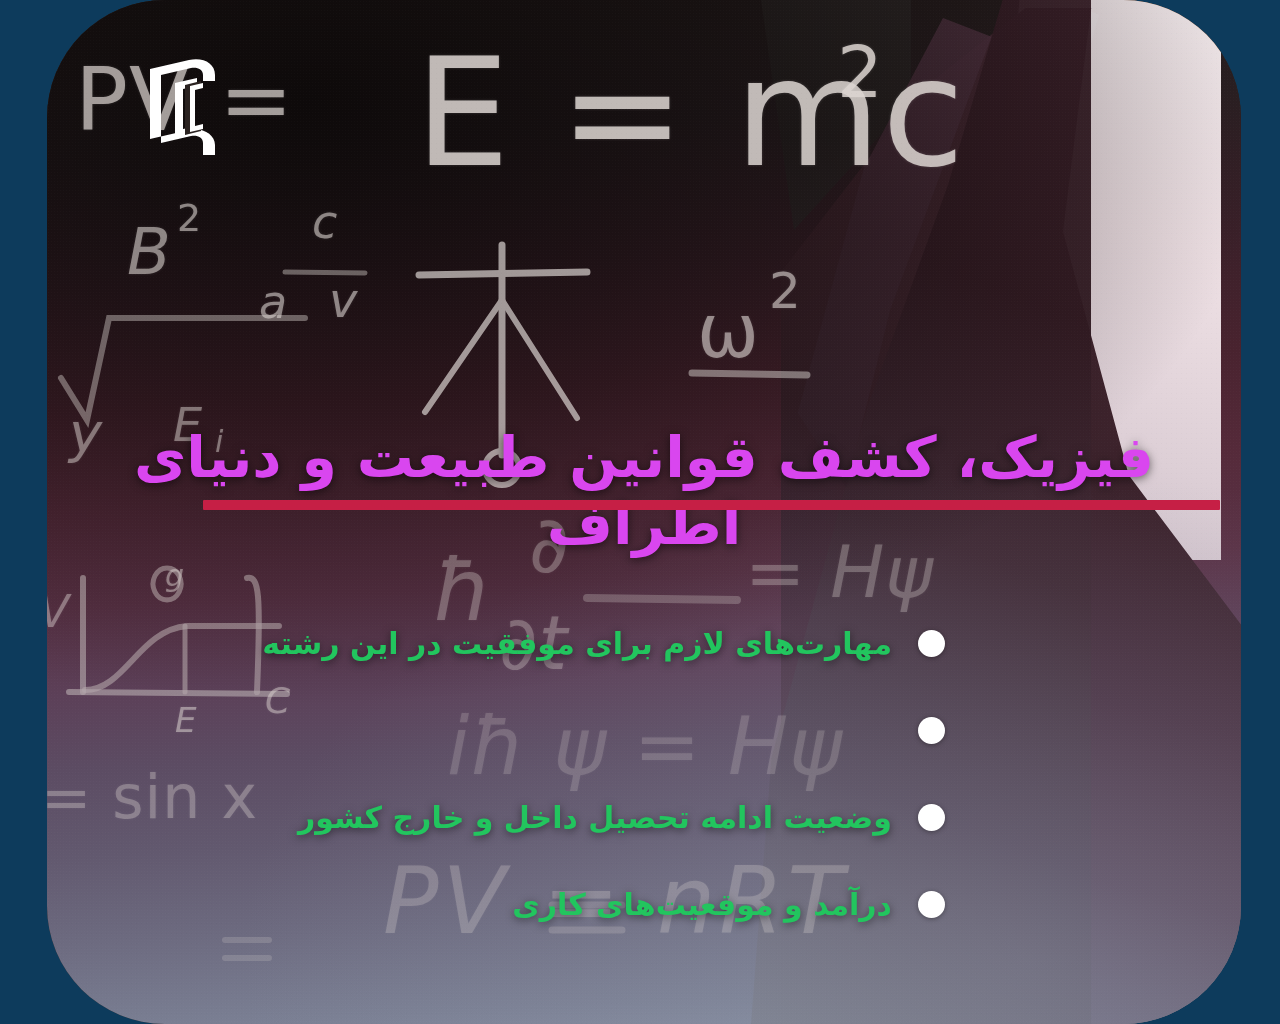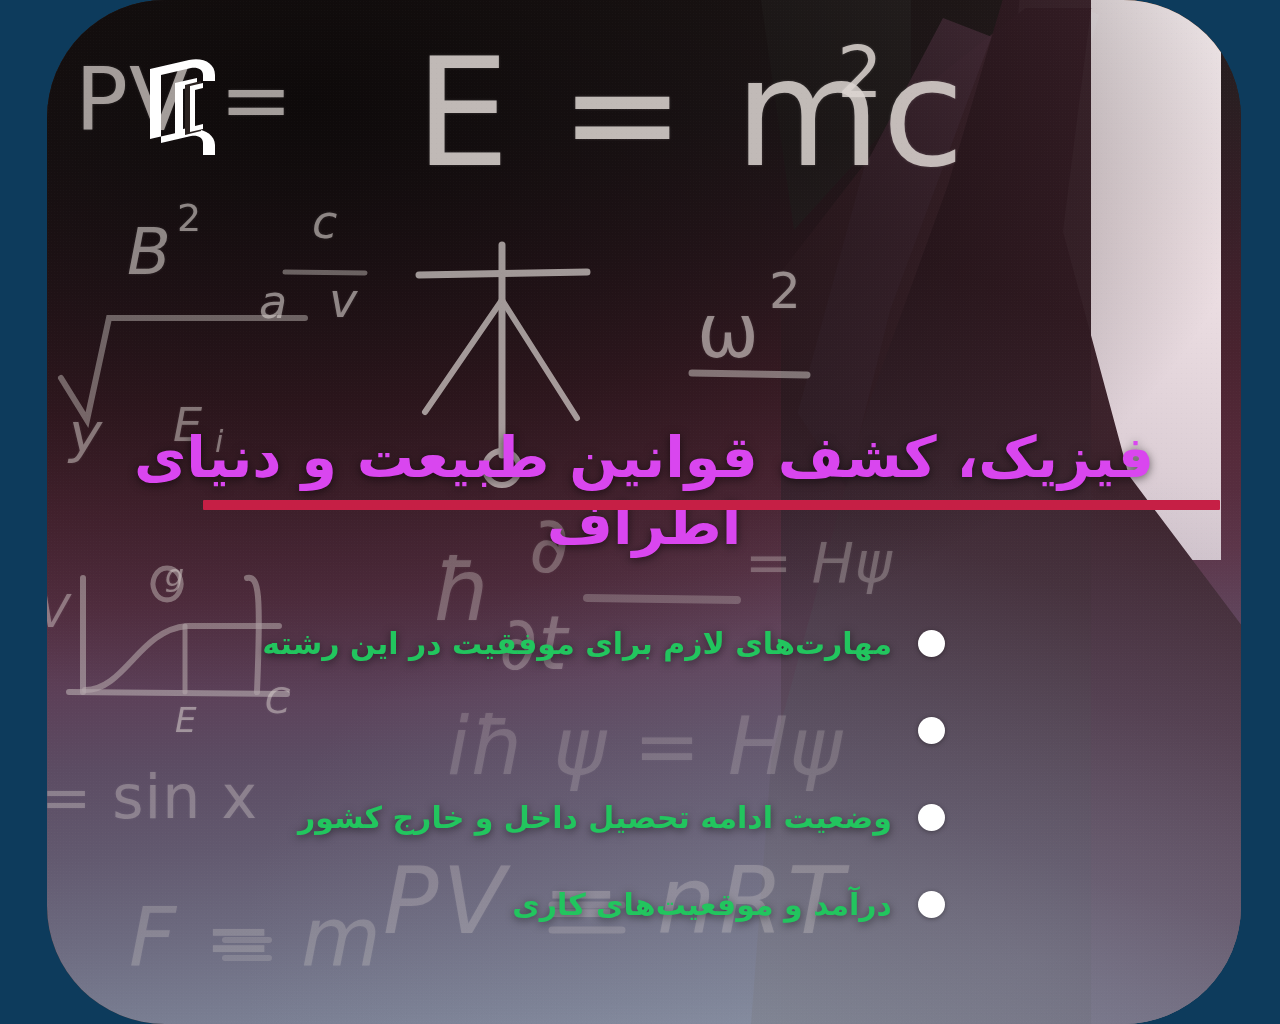--- a/index.html
+++ b/index.html
@@ -207,26 +207,25 @@
       <div class="chalk-text" style="left:650px;top:288px;font-size:74px;opacity:.62;">ω</div>
       <div class="chalk-text" style="left:722px;top:262px;font-size:50px;opacity:.62;">2</div>
 
       <div class="chalk-text" style="left:22px;top:400px;font-size:56px;font-style:italic;opacity:.5;">y</div>
       <div class="chalk-text" style="left:126px;top:398px;font-size:46px;font-style:italic;opacity:.5;">E</div>
       <div class="chalk-text" style="left:168px;top:424px;font-size:30px;font-style:italic;opacity:.5;">i</div>
 
       <div class="chalk-text" style="left:482px;top:500px;font-size:78px;font-style:italic;opacity:.34;">∂</div>
       <div class="chalk-text" style="left:452px;top:600px;font-size:74px;font-style:italic;opacity:.34;">∂t</div>
       <div class="chalk-text" style="left:386px;top:540px;font-size:86px;font-style:italic;opacity:.34;">ħ</div>
-      <div class="chalk-text" style="left:698px;top:530px;font-size:56px;font-style:italic;opacity:.32;">= Hψ</div>
+      <div class="chalk-text" style="left:698px;top:530px;font-size:72px;font-style:italic;opacity:.32;">= Hψ</div>
       <div class="chalk-text" style="left:400px;top:700px;font-size:80px;font-style:italic;opacity:.22;">iħ ψ = Hψ</div>
 
       <div class="chalk-text" style="left:-6px;top:762px;font-size:60px;opacity:.36;">= sin x</div>
       <div class="chalk-text" style="left:336px;top:848px;font-size:92px;font-style:italic;opacity:.28;letter-spacing:4px;">PV = nRT</div>
-      <div class="chalk-text" style="left:82px;top:890px;font-size:82px;font-style:italic;opacity:.26;">F = m</div>
 
       <div class="chalk-text" style="left:128px;top:700px;font-size:34px;font-style:italic;opacity:.55;">E</div>
       <div class="chalk-text" style="left:218px;top:680px;font-size:36px;font-style:italic;opacity:.5;">C</div>
       <div class="chalk-text" style="left:118px;top:558px;font-size:30px;font-style:italic;opacity:.5;">g</div>
       <div class="chalk-text" style="left:-8px;top:586px;font-size:44px;font-style:italic;opacity:.45;">V</div>
     </div>
 
     <div class="bg-noise"></div>
 
     <div class="logo">

